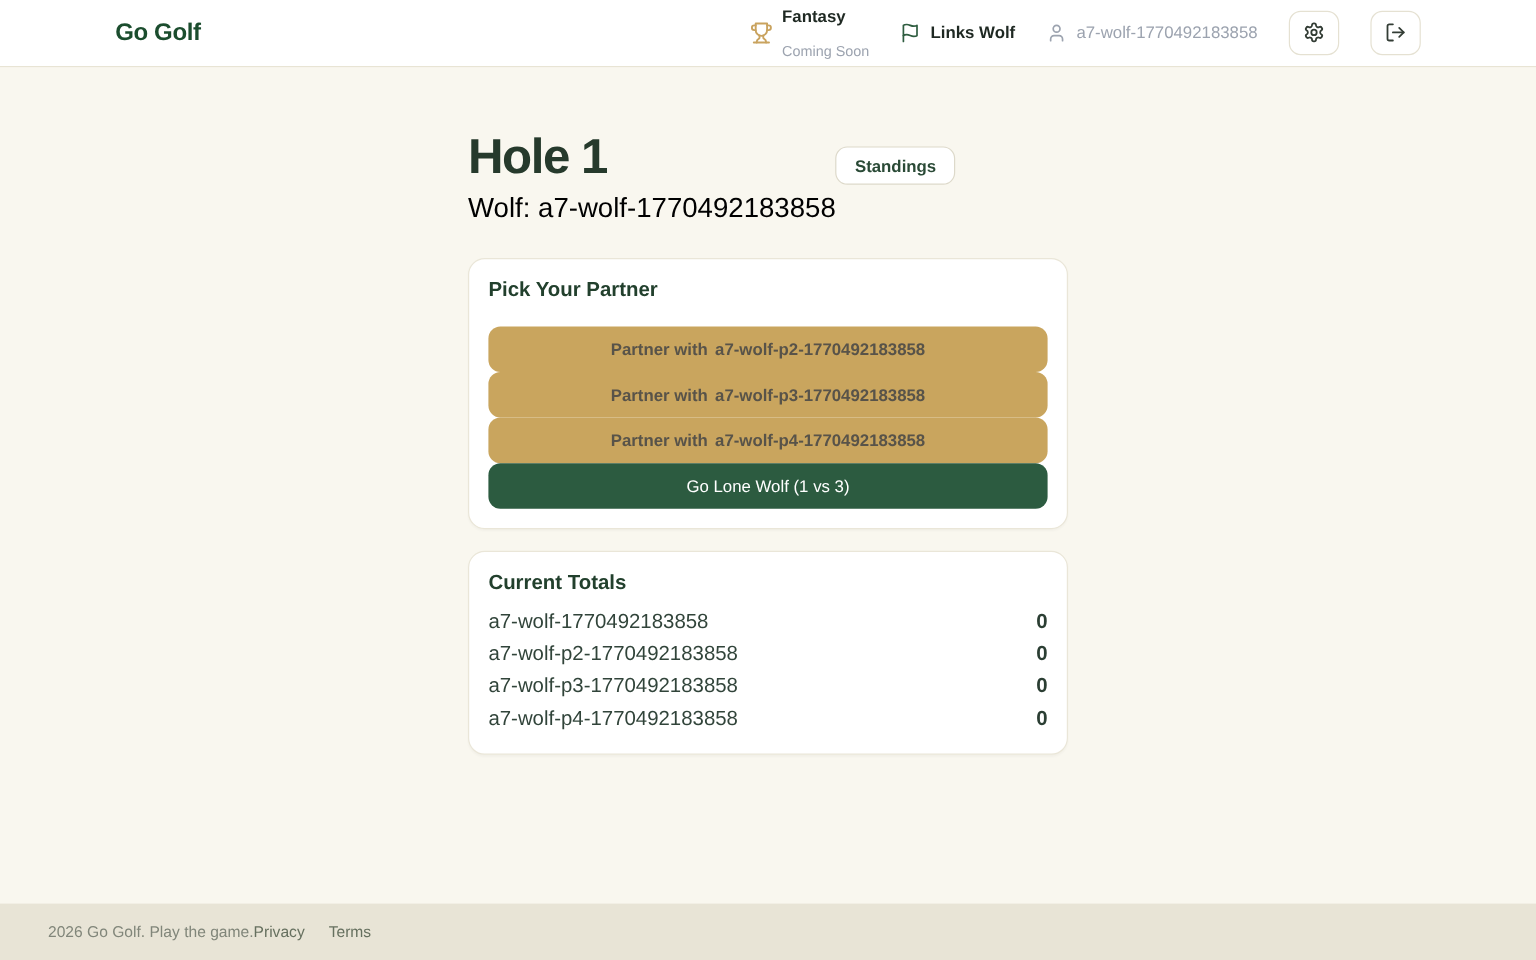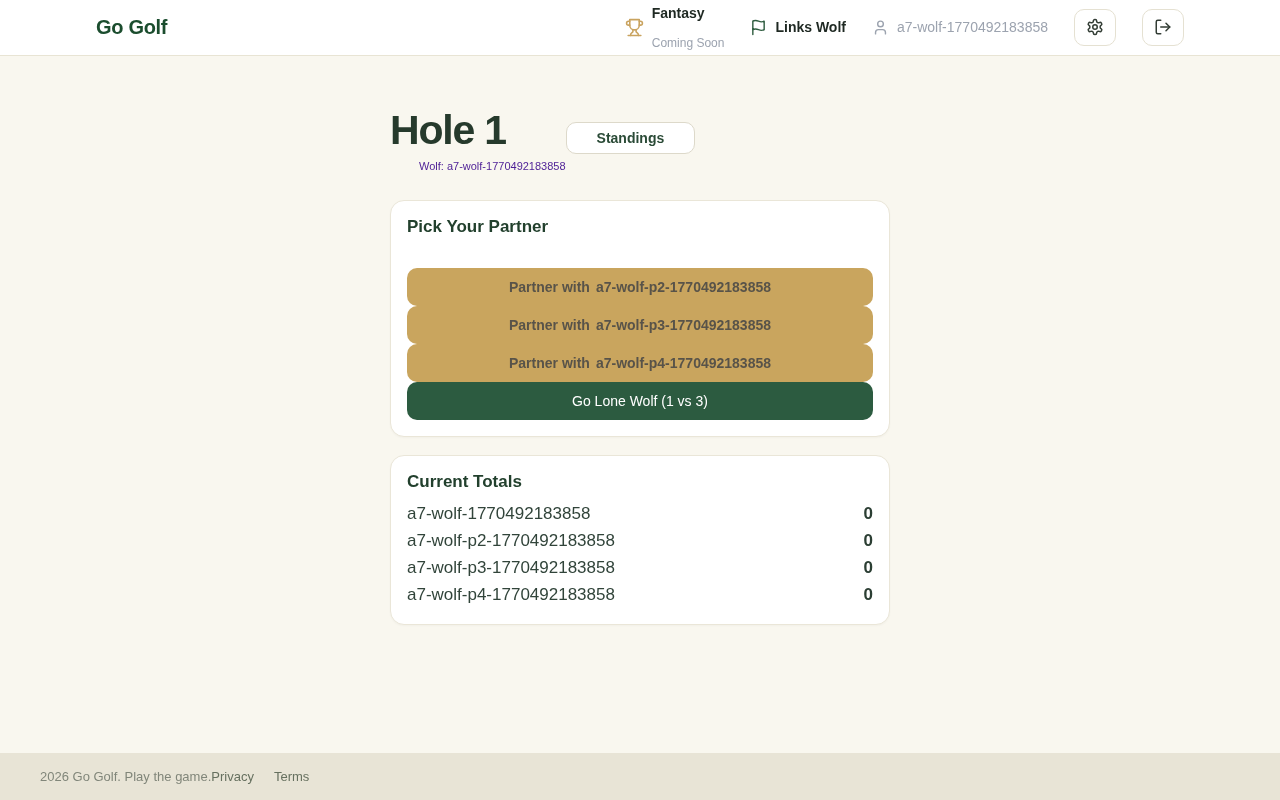--- a/index.html
+++ b/index.html
@@ -73,30 +73,29 @@
   }
   .page-title {
     font-size: 41px;
     font-weight: 800;
     color: #263A2C;
     letter-spacing: -1.2px;
     line-height: 1.1;
   }
   .page-subtitle {
     margin-top: 7px;
-    font-size: 11px;
-    color: #4c1d95;
-    margin-left: 29px;
+    font-size: 23px;
+    color: #000000;
   }
   .standings-btn {
     margin-top: 14px;
     background: #FFFFFF;
     border: 1px solid #DDD9CA;
     border-radius: 10px;
-    padding: 7px 30px;
+    padding: 7px 15px;
     font-family: "Liberation Sans", sans-serif;
     font-size: 14px;
     font-weight: 700;
     color: #2A4A36;
     cursor: pointer;
   }
 
   .card {
     background: #FFFFFF;
     border: 1px solid #EAE6D8;
@@ -104,21 +103,21 @@
     padding: 16px;
     margin-top: 28px;
     box-shadow: 0 1px 2px rgba(0,0,0,0.03);
   }
   .card + .card { margin-top: 18px; }
   .card-title {
     font-size: 17px;
     font-weight: 700;
     color: #22402D;
   }
-  .partner-card .card-title { margin-bottom: 31px; }
+  .partner-card .card-title { margin-bottom: 20px; }
 
   .btn-stack { display: flex; flex-direction: column; gap: 0; }
   .partner-btn {
     height: 38px;
     width: 100%;
     border: none;
     border-radius: 10px;
     background: #C9A55E;
     font-family: "Liberation Sans", sans-serif;
     font-size: 14px;

